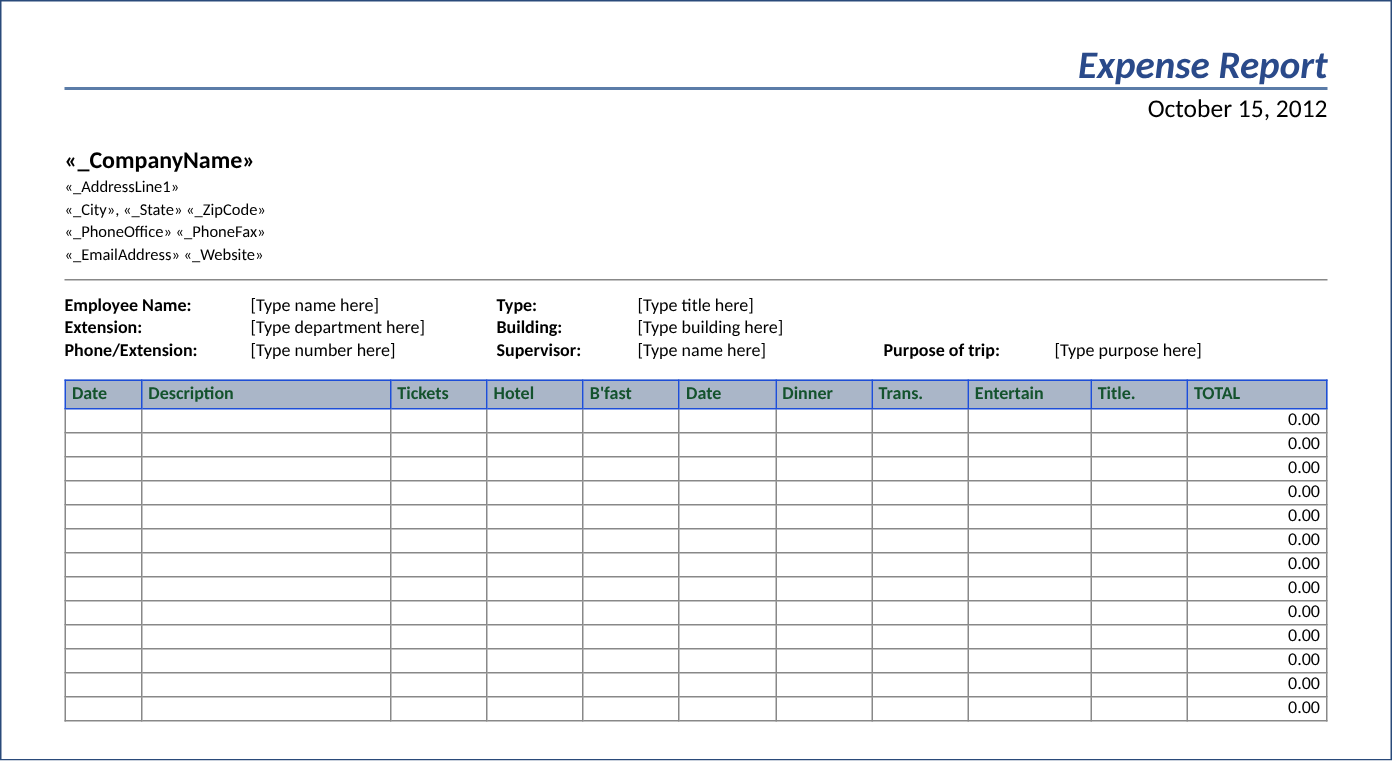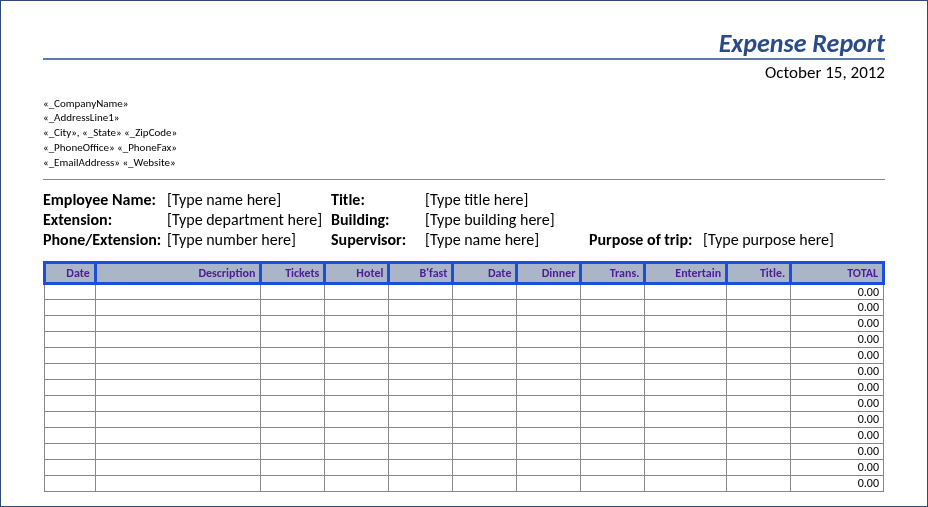--- a/index.html
+++ b/index.html
@@ -39,51 +39,51 @@
     color: #000;
     margin-top: 2px;
   }
   .company-block {
     margin-top: 14px;
     font-size: 11px;
     color: #000;
     line-height: 1.35;
   }
   .company-name {
-    font-weight: normal;
-    font-size: 11px;
+    font-weight: bold;
+    font-size: 16px;
   }
   .hr-line {
     border: none;
     border-top: 1px solid #888;
     margin: 8px 0 10px 0;
   }
   .info-grid {
     display: grid;
     grid-template-columns: 120px 160px 90px 160px 110px auto;
     row-gap: 1px;
     column-gap: 4px;
-    font-size: 16px;
+    font-size: 12px;
     color: #000;
     margin-bottom: 12px;
   }
   .info-grid .lbl { font-weight: bold; }
   .info-grid .val { color: #000; }
   .expense-table {
     width: 100%;
     border-collapse: collapse;
     font-size: 11px;
   }
   .expense-table th {
     background: #aab6c8;
-    color: #4c1d95;
+    color: #14532d;
     font-weight: bold;
-    border: 3px solid #1d4ed8;
+    border: 1px solid #1d4ed8;
     padding: 2px 4px;
-    text-align: right;
+    text-align: left;
     font-size: 12px;
   }
   .expense-table td {
     border: 1px solid #888;
     height: 16px;
     padding: 0 4px;
   }
   .expense-table td.total-col {
     text-align: right;
     font-size: 12px;
@@ -117,21 +117,21 @@
       <div>«_City», «_State»  «_ZipCode»</div>
       <div>«_PhoneOffice» «_PhoneFax»</div>
       <div>«_EmailAddress» «_Website»</div>
     </div>
 
     <hr class="hr-line">
 
     <div class="info-grid">
       <div class="lbl">Employee Name:</div>
       <div class="val">[Type name here]</div>
-      <div class="lbl">Title:</div>
+      <div class="lbl">Type:</div>
       <div class="val">[Type title here]</div>
       <div></div>
         <div></div>
 
       <div class="lbl">Extension:</div>
       <div class="val">[Type department here]</div>
       <div class="lbl">Building:</div>
       <div class="val">[Type building here]</div>
       <div></div>
         <div></div>

